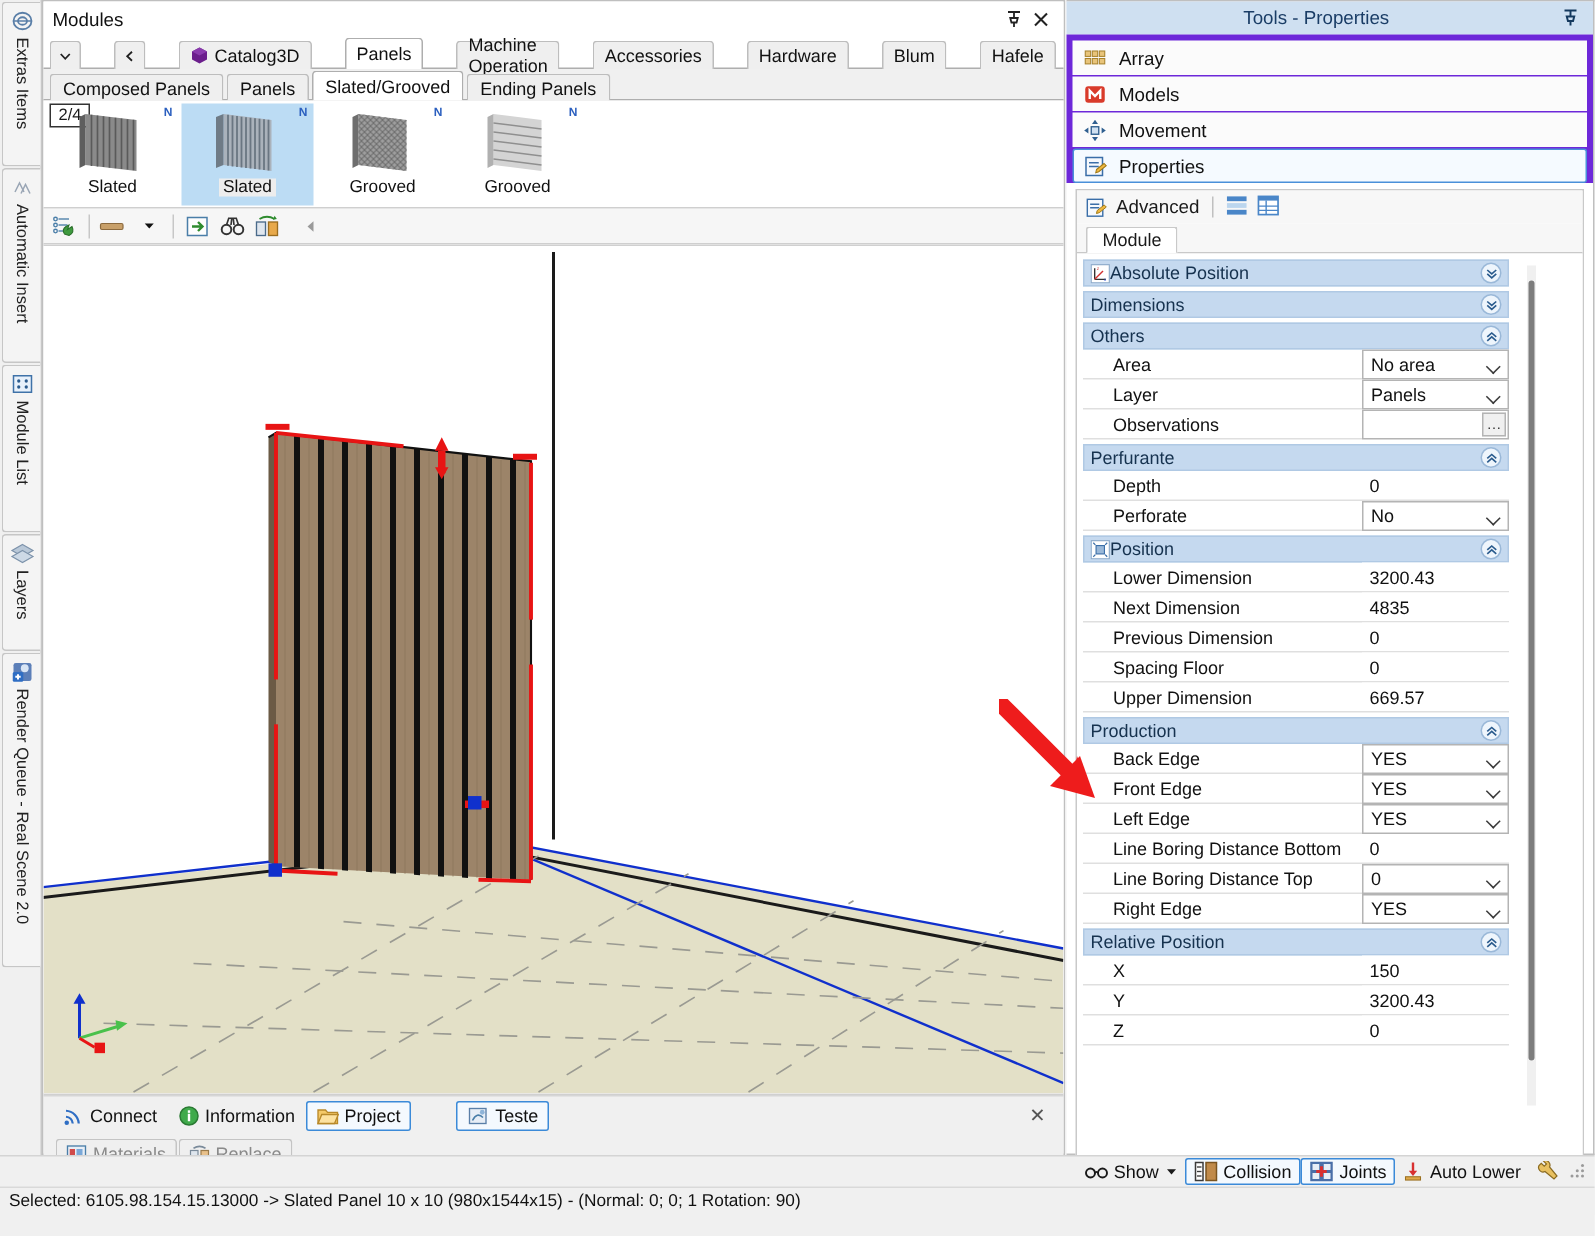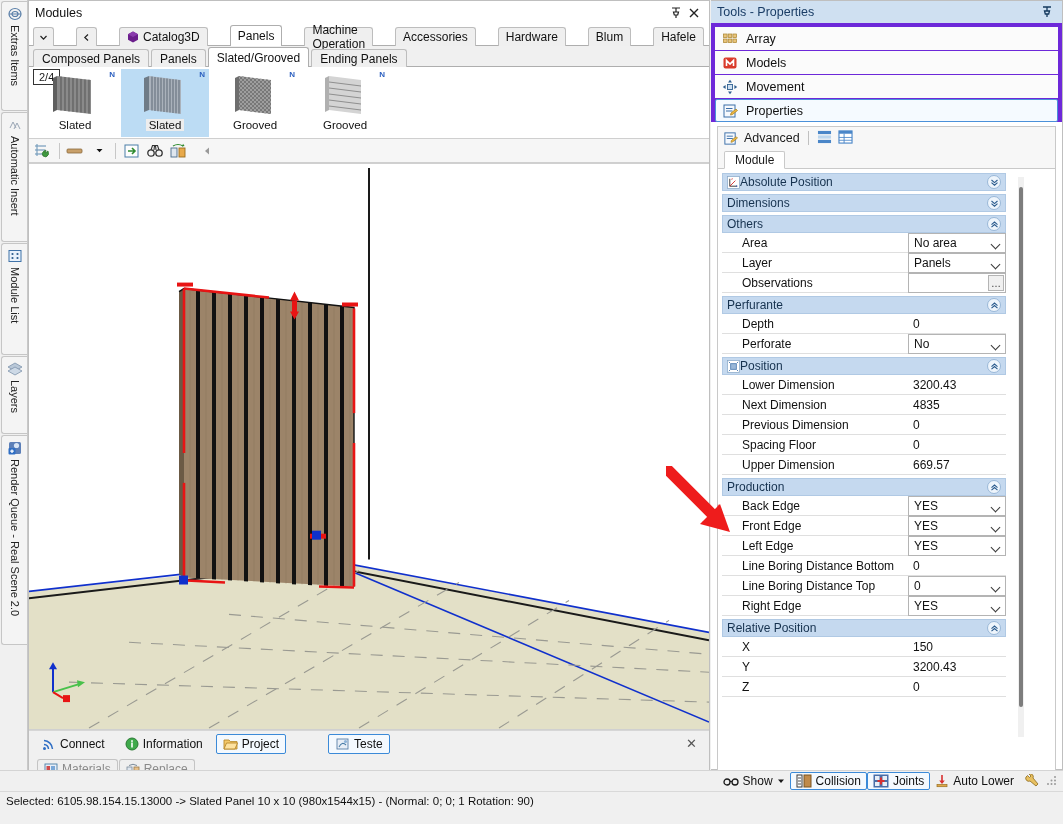--- a/index.html
+++ b/index.html
@@ -112,21 +112,21 @@
   .tb-right-arrow { margin-left:6px; }
 
   
   .viewport {
     position:relative; width:100%; height:567px; overflow:hidden;
     background:#ffffff; border:1px solid #d0d0d0; border-left:none; border-right:none;
   }
 
   
   .mp-bottombar {
-    height:26px; display:flex; align-items:center; gap:6px;
+    height:26px; display:flex; align-items:center; 
     padding:0 6px; background:#f0f0f0; border-top:1px solid #d6d6d6;
   }
   .btn-lite {
     display:flex; align-items:center; gap:4px; padding:2px 6px;
     font-size:12px; color:#111; border:1px solid transparent; background:transparent;
   }
   .btn-lite.framed { border:1px solid #3b8ad8; background:#f4f9fe; border-radius:2px; }
   .mp-close { margin-left:auto; font-size:13px; color:#555; padding-right:6px; }
 
   .mp-tabs2 {
@@ -141,21 +141,21 @@
   }
 
   
   .props-panel {
     position:absolute; left:711px; top:0; width:352px; height:770px;
     background:#ffffff; border:1px solid #bfbfbf; border-left:none;
   }
   .pp-title {
     height:22px; background:#cfe0f1;
     display:flex; align-items:center; padding:0 6px;
-    font-size:12.5px; color:#1a3d66;
+    font-size:12.5px; color:#1a3d66;text-align:center;
   }
   .pp-title .ttl { flex:1; }
 
   .navlist { padding:4px 4px 0 4px; background:#6d28d9; }
   .navitem {
     height:23px; display:flex; align-items:center; gap:8px;
     padding:0 6px; font-size:12.5px; color:#111;
     border:1px solid transparent; margin-bottom:1px; background:#fbfbfb;
   }
   .navitem.sel { border:1px solid #4a90d9; background:#f5faff; border-radius:2px; }

